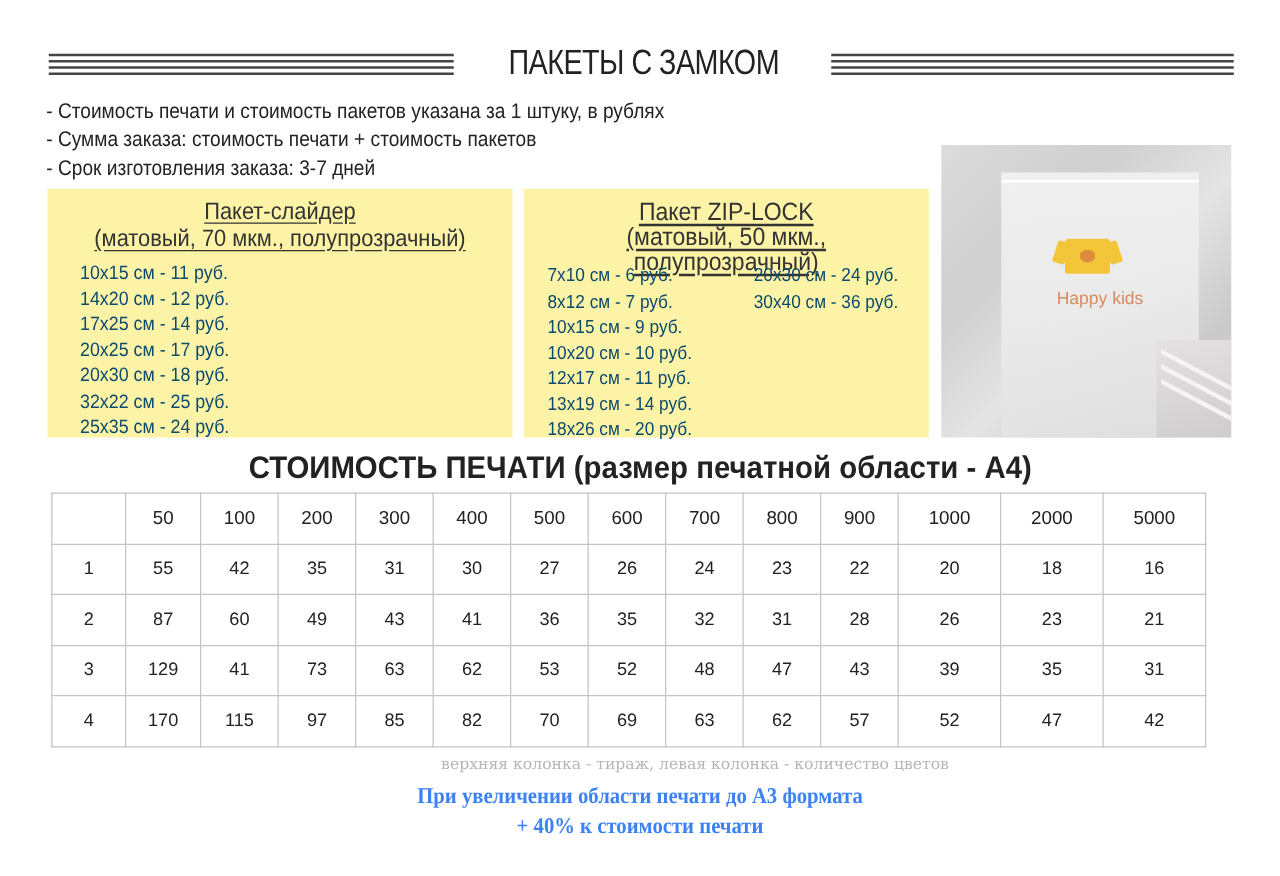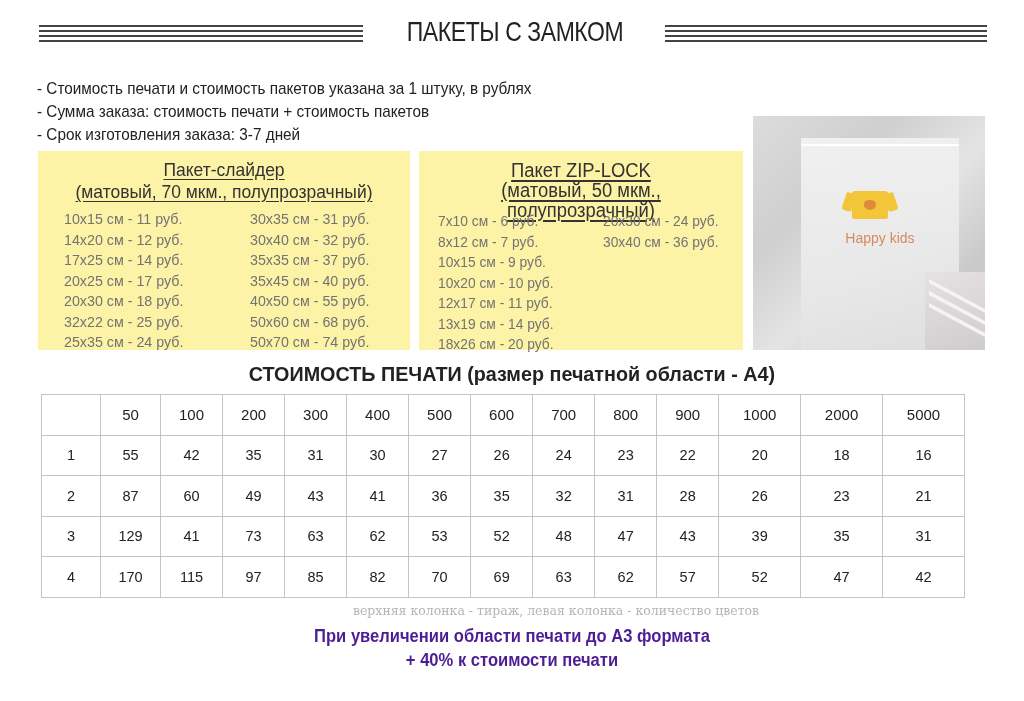--- a/index.html
+++ b/index.html
@@ -1,38 +1,38 @@
 <!DOCTYPE html>
 <html><head>
 <meta charset="utf-8">
 <style>
   * { box-sizing: border-box; margin: 0; padding: 0; }
   html, body { width: 1024px; height: 701px; background: #ffffff; overflow: hidden; }
   body { position: relative; font-family: "DejaVu Sans", "Liberation Sans", sans-serif; color: #222; }
 
-  .title-row { position: absolute; top: 14px; left: 0; width: 920px; height: 36px; }
+  .title-row { position: absolute; top: 32px; left: 0; width: 920px; height: 36px; }
   .rules { position: absolute; top: 11px; height: 16px; }
   .rules span { display: block; height: 2px; background: #444; margin-bottom: 3px; }
   .rules.left { left: 39px; width: 324px; }
   .rules.right { left: 665px; width: 322px; }
   .page-title { position: absolute; left: 383px; top: 0; width: 264px; text-align: center;
     font-family: "Liberation Sans", sans-serif; font-size: 28px; letter-spacing: -0.5px; color: #222;
     transform: scaleX(0.82); transform-origin: center; line-height: 36px; }
 
   .notes { position: absolute; left: 37px; top: 77px; }
   .notes div { font-family: "Liberation Sans", sans-serif; font-size: 17px; line-height: 23px; color: #222; transform: scaleX(0.9); transform-origin: left; white-space: nowrap; }
 
   .box { position: absolute; top: 151px; height: 199px; background: #fef49f; background: #fdf3a6; }
   .box.slider { left: 38px; width: 372px; }
   .box.zip { left: 419px; width: 324px; }
   .box-title { text-align: center; font-family: "Liberation Sans", sans-serif; color: #333; text-decoration: underline; text-underline-offset: 3px; }
   .slider .box-title { font-size: 19px; line-height: 22px; padding-top: 8px; }
   .zip .box-title { font-size: 20px; line-height: 20px; padding-top: 9px; }
   .box-title span { display: block; transform: scaleX(0.92); }
-  .col { position: absolute; font-family: "Liberation Sans", sans-serif; color: #737373; white-space: nowrap; }
+  .col { position: absolute; font-family: "Liberation Sans", sans-serif; color: #0c4a6e; white-space: nowrap; }
   .col div { height: 20.5px; line-height: 20.5px; transform: scaleX(0.92); transform-origin: left; }
   .slider .col { font-size: 15.5px; top: 58px; }
   .slider .col.c1 { left: 26px; }
   .slider .col.c2 { left: 212px; }
   .zip .col { font-size: 15px; top: 60px; }
   .zip .col.c1 { left: 19px; }
   .zip .col.c2 { left: 184px; }
 
   .photo { position: absolute; left: 753px; top: 116px; width: 232px; height: 234px; overflow: hidden;
     background: linear-gradient(135deg, #dcdcdc 0%, #cfcfcf 30%, #e4e4e4 55%, #c9c9c9 80%, #d6d6d6 100%); }
@@ -41,30 +41,30 @@
   .photo .zipline { position: absolute; left: 48px; top: 28px; width: 158px; height: 2px; background: #fff; }
   .photo .shirt { position: absolute; left: 99px; top: 75px; width: 36px; height: 28px; background: #f3c63a; border-radius: 3px 3px 2px 2px; }
   .photo .shirt:before { content: ""; position: absolute; left: -8px; top: 2px; width: 10px; height: 18px; background: #f3c63a; transform: rotate(18deg); border-radius: 2px; }
   .photo .shirt:after { content: ""; position: absolute; right: -8px; top: 2px; width: 10px; height: 18px; background: #f3c63a; transform: rotate(-18deg); border-radius: 2px; }
   .photo .fox { position: absolute; left: 111px; top: 84px; width: 12px; height: 10px; background: #e08a3c; border-radius: 50% 50% 60% 60%; }
   .photo .brand { position: absolute; left: 82px; top: 114px; width: 90px; text-align: center; font-family: "Liberation Sans", sans-serif; font-size: 14px; color: #d68a5e; }
   .photo .inset { position: absolute; left: 172px; top: 156px; width: 60px; height: 78px; background: linear-gradient(160deg, #e6e2e4, #cfcccd); }
   .photo .inset .sheet { position: absolute; left: 4px; width: 56px; height: 4px; background: #f7f2f4; transform: skewY(28deg); }
 
   .print-title { position: absolute; left: 0; top: 360px; width: 1024px; text-align: center;
-    font-family: "Liberation Sans", sans-serif; font-size: 21px; font-weight: bold; color: #222; line-height: 28px; }
+    font-family: "Liberation Sans", sans-serif; font-size: 25px; font-weight: bold; color: #222; line-height: 28px; }
   .print-title span { display: inline-block; transform: scaleX(0.94); }
 
   table.prices { position: absolute; left: 41px; top: 394px; width: 924px; border-collapse: collapse; font-family: "Liberation Sans", sans-serif; }
   table.prices td { border: 1px solid #c4c4c4; text-align: center; font-size: 14.5px; color: #222; height: 40.5px; }
   table.prices td.rowhead { width: 59px; }
   table.prices tr.head td { font-size: 15px; }
 
   .legend { position: absolute; left: 0; top: 603px; width: 1024px; text-align: center; font-family: "DejaVu Serif", "Liberation Serif", serif; font-size: 12.5px; color: #b5b5b5; margin-left: 44px; }
-  .footnote { position: absolute; left: 0; top: 624px; width: 1024px; text-align: center; font-family: Liberation Sans, sans-serif; font-weight: bold; font-size: 18px; line-height: 24px; color: #4c1d95; }
+  .footnote { position: absolute; left: 0; top: 624px; width: 1024px; text-align: center; font-family: Liberation Serif, serif; font-weight: bold; font-size: 18px; line-height: 24px; color: #3b82f6; }
   .footnote div { transform: scaleX(0.92); }
 </style>
 </head>
 <body>
 
 <div class="title-row">
   <div class="rules left">
       <span></span>
       <span></span>
       <span></span>
@@ -91,29 +91,20 @@
     <span>(матовый, 70 мкм., полупрозрачный)</span>
   </div>
   <div class="col c1">
     <div>10x15 см - 11 руб.</div>
     <div>14x20 см - 12 руб.</div>
     <div>17x25 см - 14 руб.</div>
     <div>20x25 см - 17 руб.</div>
     <div>20x30 см - 18 руб.</div>
     <div>32x22 см - 25 руб.</div>
     <div>25x35 см - 24 руб.</div>
-  </div>
-  <div class="col c2">
-    <div>30x35 см - 31 руб.</div>
-    <div>30x40 см - 32 руб.</div>
-    <div>35x35 см - 37 руб.</div>
-    <div>35x45 см - 40 руб.</div>
-    <div>40x50 см - 55 руб.</div>
-    <div>50x60 см - 68 руб.</div>
-    <div>50x70 см - 74 руб.</div>
   </div>
 </div>
 
 <div class="box zip">
   <div class="box-title">
     <span>Пакет ZIP-LOCK</span>
     <span>(матовый, 50 мкм., полупрозрачный)</span>
   </div>
   <div class="col c1">
     <div>7x10 см - 6 руб.</div>

